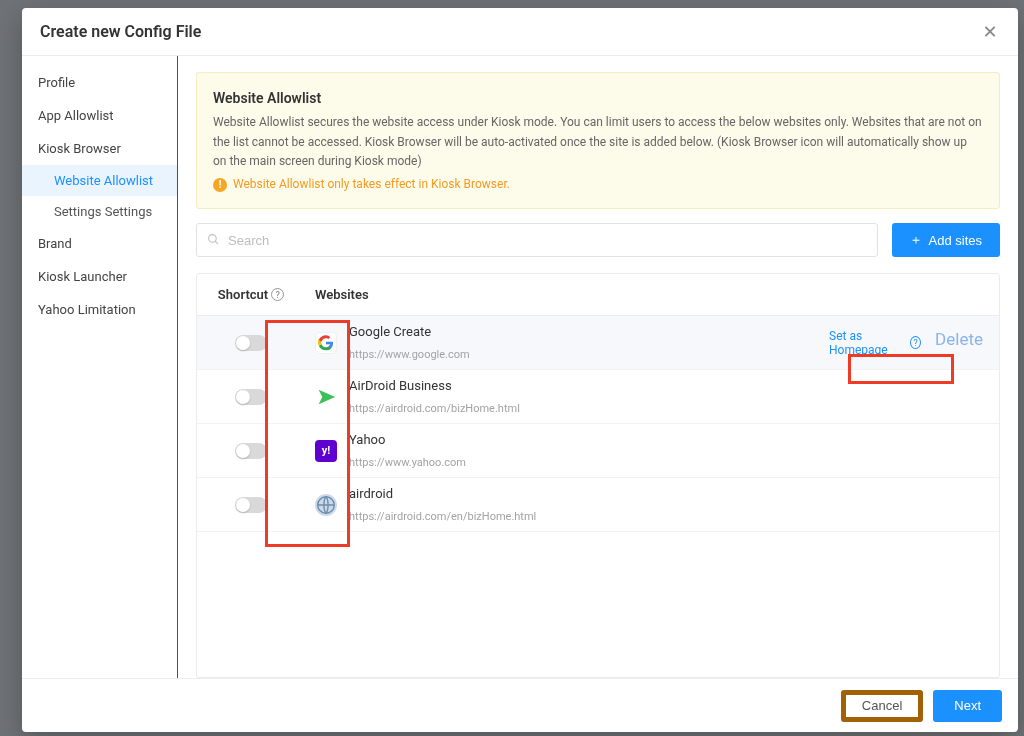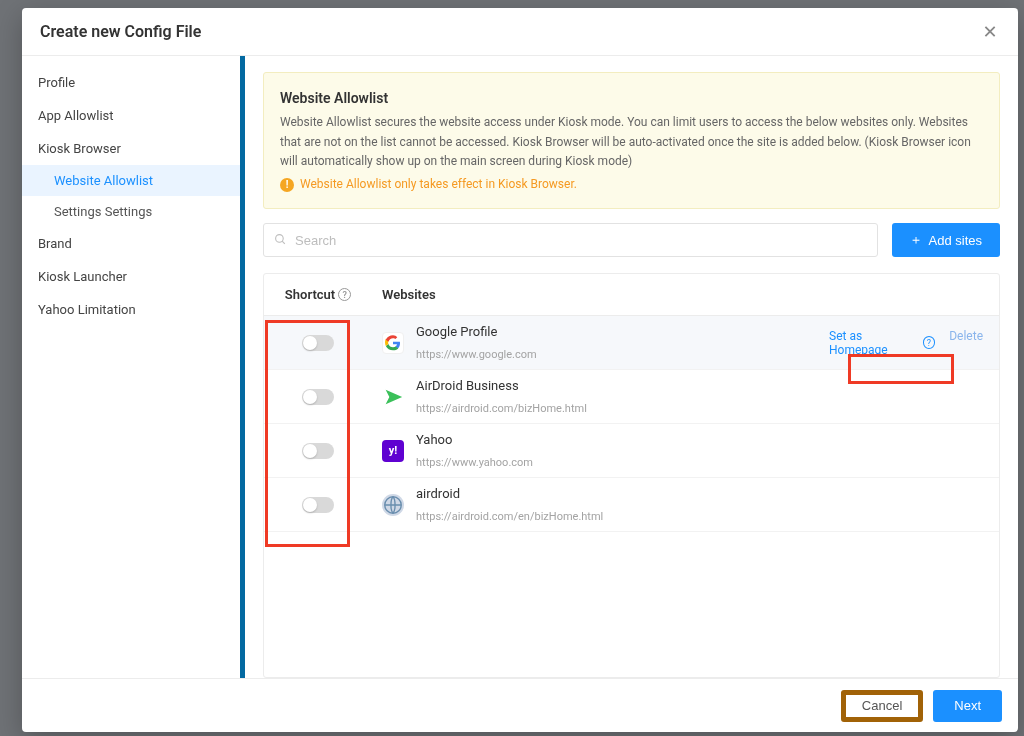--- a/index.html
+++ b/index.html
@@ -10,21 +10,21 @@
     display: flex; flex-direction: column;
   }
   .modal-header {
     height: 48px; border-bottom: 1px solid #ececec; display: flex; align-items: center;
     padding: 0 18px; justify-content: space-between;
   }
   .modal-title { font-size: 16px; font-weight: 600; color: #333; }
   .modal-close { font-size: 18px; color: #888; cursor: pointer; width: 20px; text-align: center; }
   .modal-body { flex: 1; display: flex; min-height: 0; }
   .sidebar {
-    width: 223px; border-right: 5px solid #0369a1; padding-top: 10px;
+    width: 156px; border-right: 1px solid #0369a1; padding-top: 10px;
   }
   .side-item {
     padding: 9px 16px; font-size: 13px; color: #444; cursor: pointer;
   }
   .side-sub {
     padding: 8px 16px 8px 32px; font-size: 13px; color: #555; cursor: pointer;
   }
   .side-sub.active {
     background: #eaf4ff; color: #1b90ff;
   }
@@ -79,21 +79,21 @@
     border-radius: 50%; top: 1px; left: 1px; box-shadow: 0 1px 2px rgba(0,0,0,0.2);
   }
   .site-cell { display: flex; align-items: center; gap: 12px; }
   .favicon {
     width: 22px; height: 22px; border-radius: 4px; display: flex; align-items: center; justify-content: center;
     font-size: 12px; font-weight: 700; color: #fff;
   }
   .site-texts .name { font-size: 13px; color: #333; }
   .site-texts .url  { font-size: 11px; color: #a3a3a3; margin-top: 9px; }
   .link-action { color: #1b90ff; font-size: 12px; cursor: pointer; display: inline-flex; align-items: center; gap: 3px; }
-  .del-action  { color: #8ab5ec; font-size: 12px; cursor: pointer; }
+  .del-action  { color: #8ab5ec; font-size: 17px; cursor: pointer; }
   .help-q {
     width: 13px; height: 13px; border: 1px solid currentColor; border-radius: 50%;
     display: inline-flex; align-items: center; justify-content: center; font-size: 9px;
   }
   .modal-footer {
     height: 54px; border-top: 1px solid #ececec; display: flex; align-items: center; justify-content: flex-end;
     gap: 10px; padding: 0 16px;
   }
   .btn {
     height: 32px; padding: 0 16px; border-radius: 3px; font-size: 13px; cursor: pointer;
@@ -180,21 +180,21 @@
             <div class="site-cell">
               <div class="favicon fav-google">
                 <svg width="16" height="16" viewBox="0 0 48 48">
                     <path fill="#4285F4" d="M45 24.5c0-1.6-.1-2.8-.4-4H24v7.3h11.8c-.2 2-1.5 5-5 7l7.6 5.9C43 36.6 45 31 45 24.5z"></path>
                     <path fill="#34A853" d="M24 46c6.5 0 12-2.1 16-5.8l-7.6-5.9c-2 1.4-4.8 2.4-8.4 2.4-6.4 0-11.9-4.2-13.8-10L2.4 32.8C6.4 40.6 14.5 46 24 46z"></path>
                     <path fill="#FBBC05" d="M10.2 26.7c-.5-1.4-.8-3-.8-4.7s.3-3.3.8-4.7L2.4 11.2C.9 14.3 0 18 0 22s.9 7.7 2.4 10.8l7.8-6.1z"></path>
                     <path fill="#EA4335" d="M24 9.4c3.6 0 6 1.5 7.4 2.8l5.4-5.3C33.9 3.4 29.5 1 24 1 14.5 1 6.4 6.4 2.4 14.2l7.8 6.1C12.1 14.4 17.6 9.4 24 9.4z"></path>
                   </svg>
               </div>
               <div class="site-texts">
-                <div class="name">Google Profile</div>
+                <div class="name">Google Create</div>
                 <div class="url">https://www.google.com</div>
               </div>
             </div>
           </div>
           <div class="col-actions">
             <span class="link-action">
               <span>Set as Homepage</span>
               <span class="help-q">?</span>
             </span>
             <span class="del-action">Delete</span>

